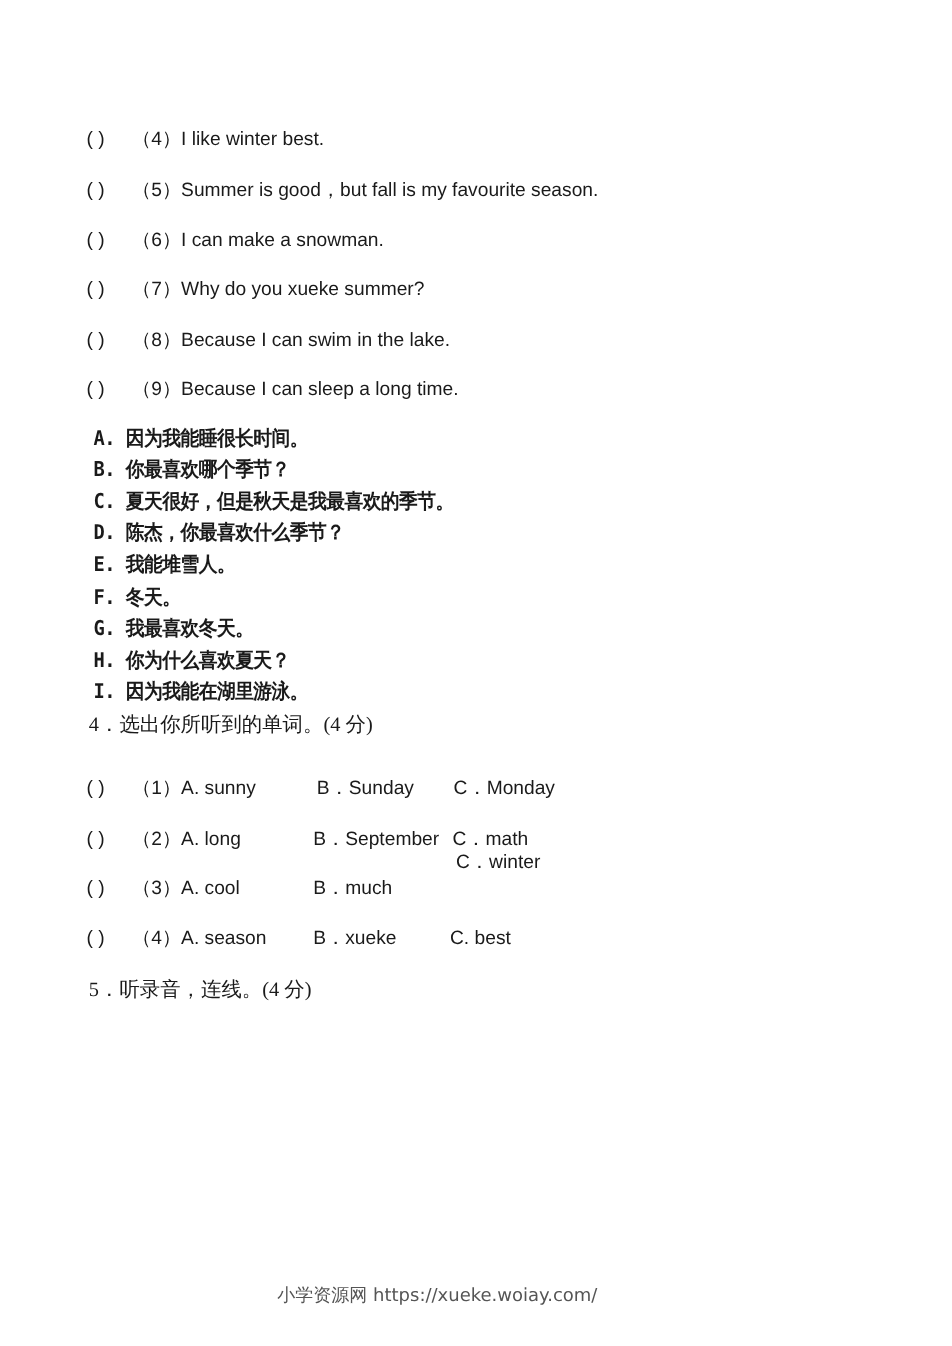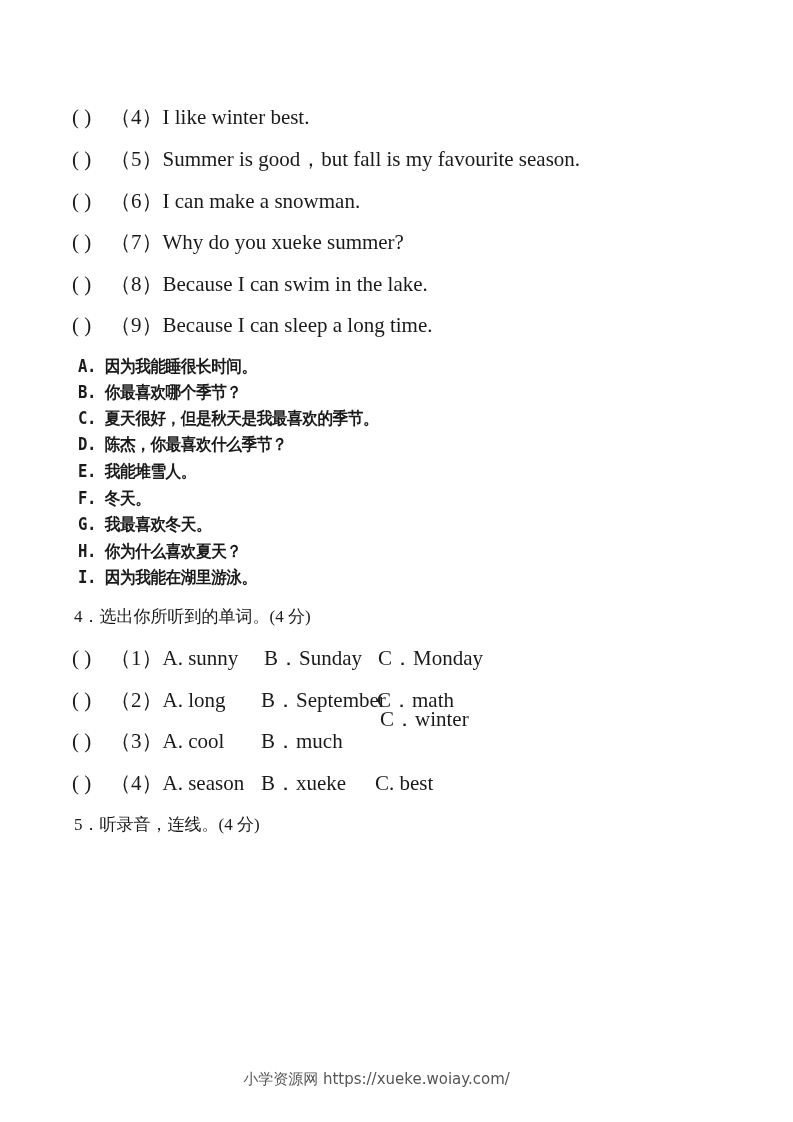--- a/index.html
+++ b/index.html
@@ -1,37 +1,37 @@
 <!DOCTYPE html>
 <html><head>
 <meta charset="utf-8">
 <style>
   html, body { margin: 0; padding: 0; background: #ffffff; }
   body { width: 793px; height: 1122px; position: relative; overflow: hidden; color: #1a1a1a; }
   .line {
     position: absolute; left: 72px;
-    font-family: Liberation Serif, serif;
-    font-size: 21px; white-space: nowrap; line-height: 20px;
+    font-family: Liberation Sans, sans-serif;
+    font-size: 16px; white-space: nowrap; line-height: 20px;
   }
   .paren { display: inline-block; width: 38px; }
   .num { display: inline-block; }
   .cn-opt {
     position: absolute; left: 78px;
     font-family: "DejaVu Sans Mono", monospace;
     font-size: 17px; line-height: 20px; white-space: nowrap; letter-spacing: -0.5px;
     font-weight: bold; transform: scaleX(0.92); transform-origin: left center;
   }
   .choice { position: absolute; text-align: right; }
   .sec {
     position: absolute; left: 74px;
     font-family: "Liberation Serif", "DejaVu Serif", serif;
     font-size: 17px; line-height: 20px; white-space: nowrap;
   }
   .footer {
-    position: absolute; left: 16px; width: 721px; top: 1070px; text-align: center;
+    position: absolute; left: 4px; width: 721px; top: 1070px; text-align: center;
     font-family: "DejaVu Sans", sans-serif; font-size: 15px; color: #555555;
   }
 </style>
 </head>
 <body>
 
 <div class="line" style="top:107px">
   <span class="paren">(    )</span><span class="num">（4）</span><span>I like winter best.</span>
 </div>
 <div class="line" style="top:149px">
@@ -53,21 +53,21 @@
 <div class="cn-opt" style="top:356px">A. 因为我能睡很长时间。</div>
 <div class="cn-opt" style="top:382px">B. 你最喜欢哪个季节？</div>
 <div class="cn-opt" style="top:408px">C. 夏天很好，但是秋天是我最喜欢的季节。</div>
 <div class="cn-opt" style="top:434px">D. 陈杰，你最喜欢什么季节？</div>
 <div class="cn-opt" style="top:461px">E. 我能堆雪人。</div>
 <div class="cn-opt" style="top:488px">F. 冬天。</div>
 <div class="cn-opt" style="top:514px">G. 我最喜欢冬天。</div>
 <div class="cn-opt" style="top:541px">H. 你为什么喜欢夏天？</div>
 <div class="cn-opt" style="top:567px">I. 因为我能在湖里游泳。</div>
 
-<div class="sec" style="top:607px">4．选出你所听到的单词。(4 分)</div>
+<div class="sec" style="top:594px">4．选出你所听到的单词。(4 分)</div>
 
 <div class="line" style="top:648px">
   <span class="paren">(    )</span><span class="num">（1）</span><span>A. sunny</span>
 </div>
 <div class="line choice" style="top:648px; left:264px">B．Sunday</div>
 <div class="line choice" style="top:648px; left:378px">C．Monday</div>
 
 <div class="line" style="top:690px">
   <span class="paren">(    )</span><span class="num">（2）</span><span>A. long</span>
 </div>

